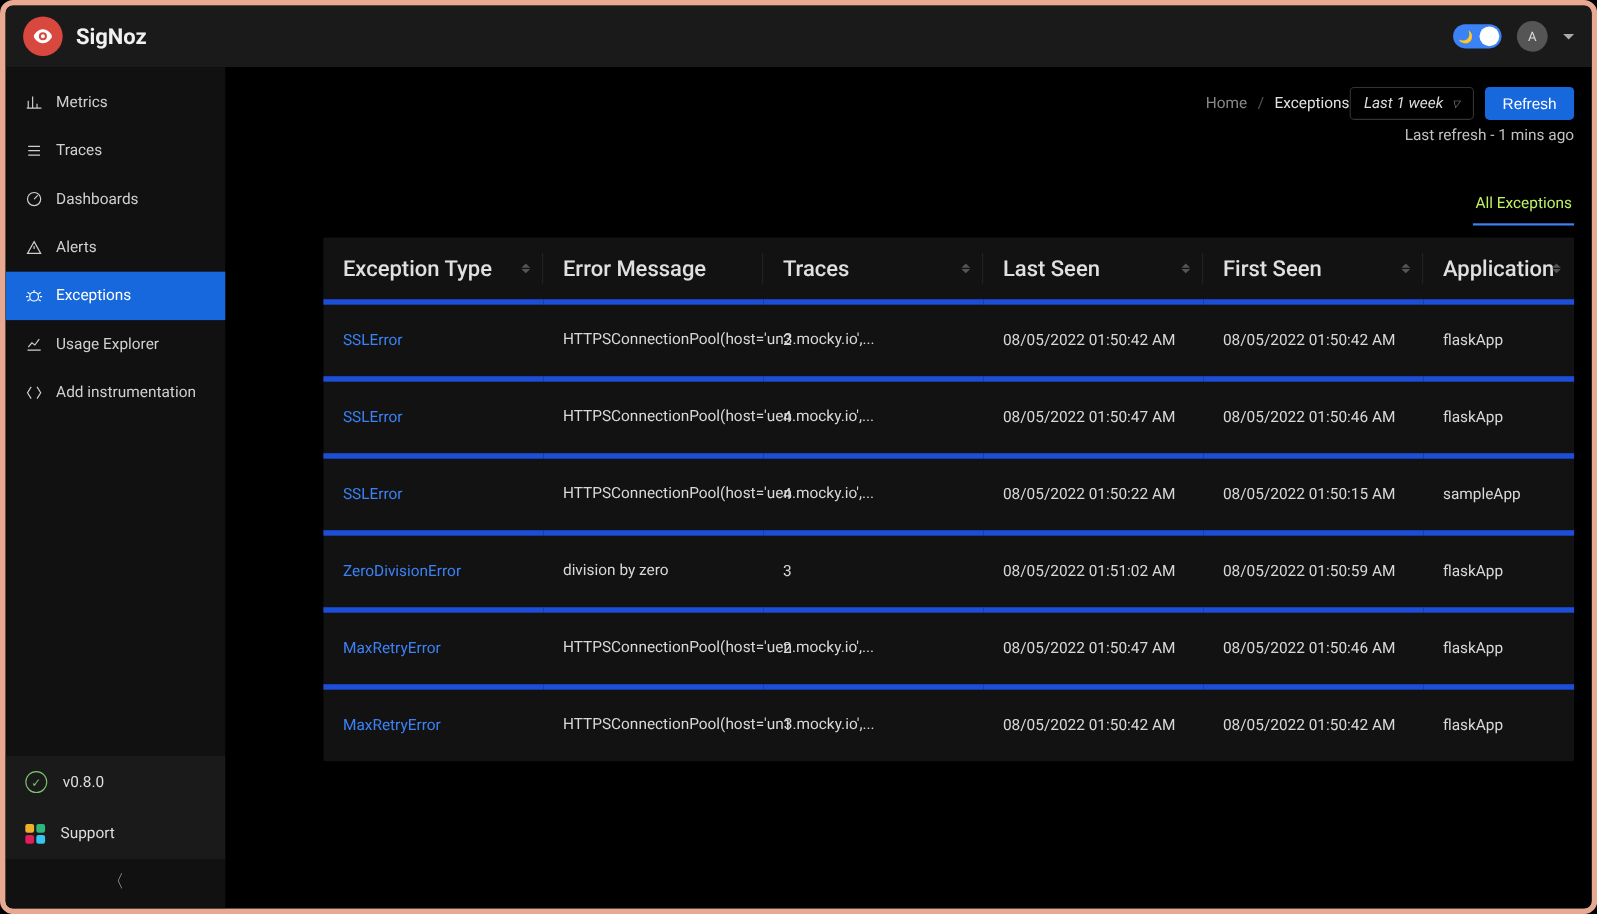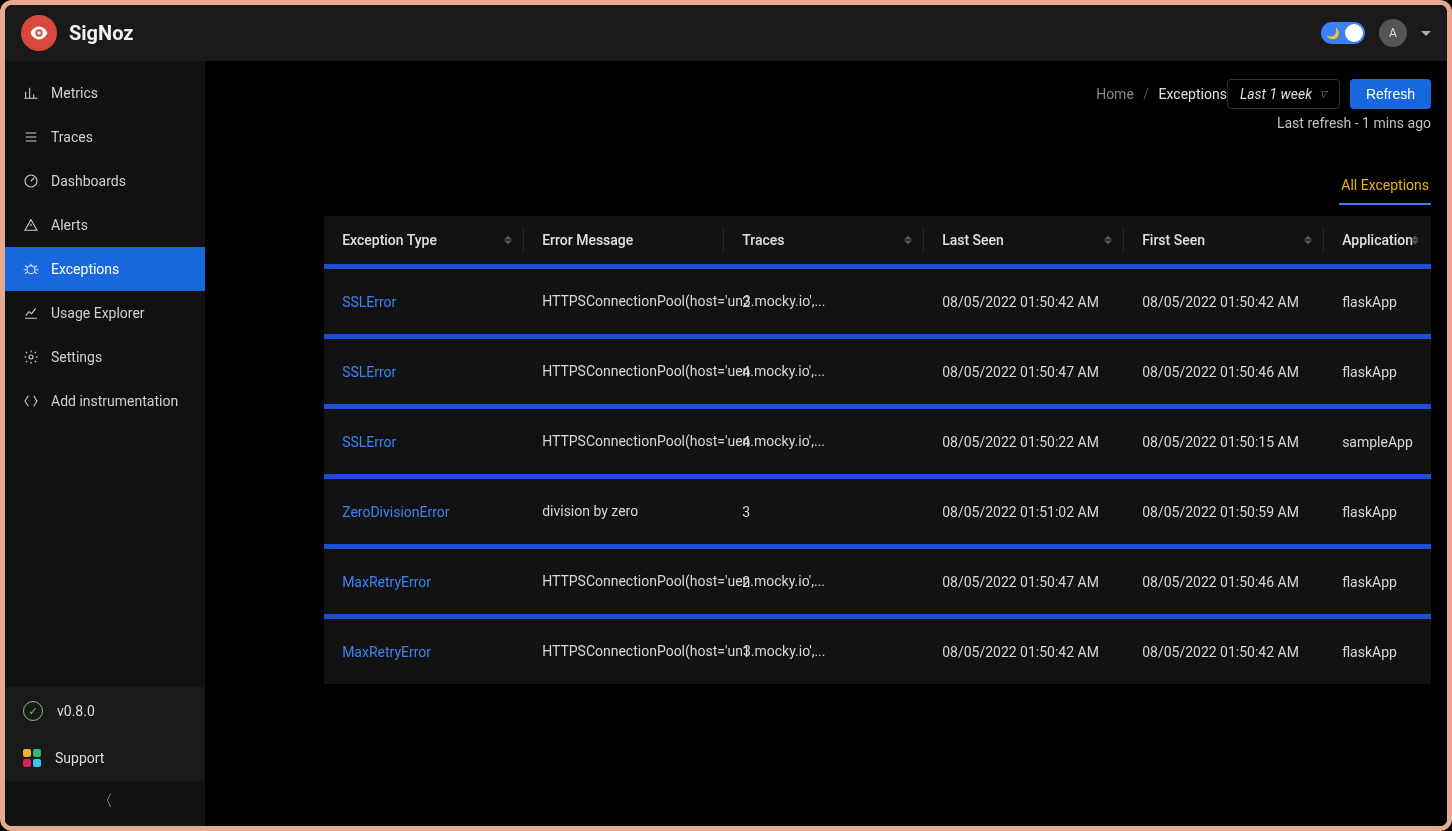--- a/index.html
+++ b/index.html
@@ -222,34 +222,34 @@
   margin-bottom: 36px;
 }
 .tabs {
   display: flex;
   border-bottom: 1px solid transparent;
   margin-bottom: 0;
 }
 .tab {
   padding: 10px 2px;
   font-size: 14px;
-  color: #eab308;
+  color: #bef264;
   border-bottom: 2px solid #3b82f6;
   cursor: pointer;
 }
 .table-wrap {
   background: #121212;
   border-radius: 2px;
   margin-top: 10px;
 }
 table { width: 100%; border-collapse: collapse; }
 th {
   text-align: left;
   padding: 16px 18px;
-  font-size: 14px;
+  font-size: 20px;
   font-weight: 500;
   color: #e0e0e0;
   background: #121212;
   position: relative;
   margin-left: 47px;
 }
 th .sorter {
   position: absolute;
   right: 12px;
   top: 50%;
@@ -359,29 +359,20 @@
             </span>
           <span>Exceptions</span>
         </li>
         <li class="nav-item">
           <span class="nav-icon">
               <svg viewBox="0 0 24 24">
                 <path d="M3 20h18M4 16l5-6 4 3 6-8"></path>
               </svg>
             </span>
           <span>Usage Explorer</span>
-        </li>
-        <li class="nav-item">
-          <span class="nav-icon">
-              <svg viewBox="0 0 24 24">
-                <circle cx="12" cy="12" r="3"></circle>
-                <path d="M12 2v3M12 19v3M4.2 4.2l2.1 2.1M17.7 17.7l2.1 2.1M2 12h3M19 12h3M4.2 19.8l2.1-2.1M17.7 6.3l2.1-2.1"></path>
-              </svg>
-            </span>
-          <span>Settings</span>
         </li>
         <li class="nav-item">
           <span class="nav-icon">
               <svg viewBox="0 0 24 24">
                 <path d="M8 4l-5 8 5 8M16 4l5 8-5 8"></path>
               </svg>
             </span>
           <span>Add instrumentation</span>
         </li>
       </ul>

